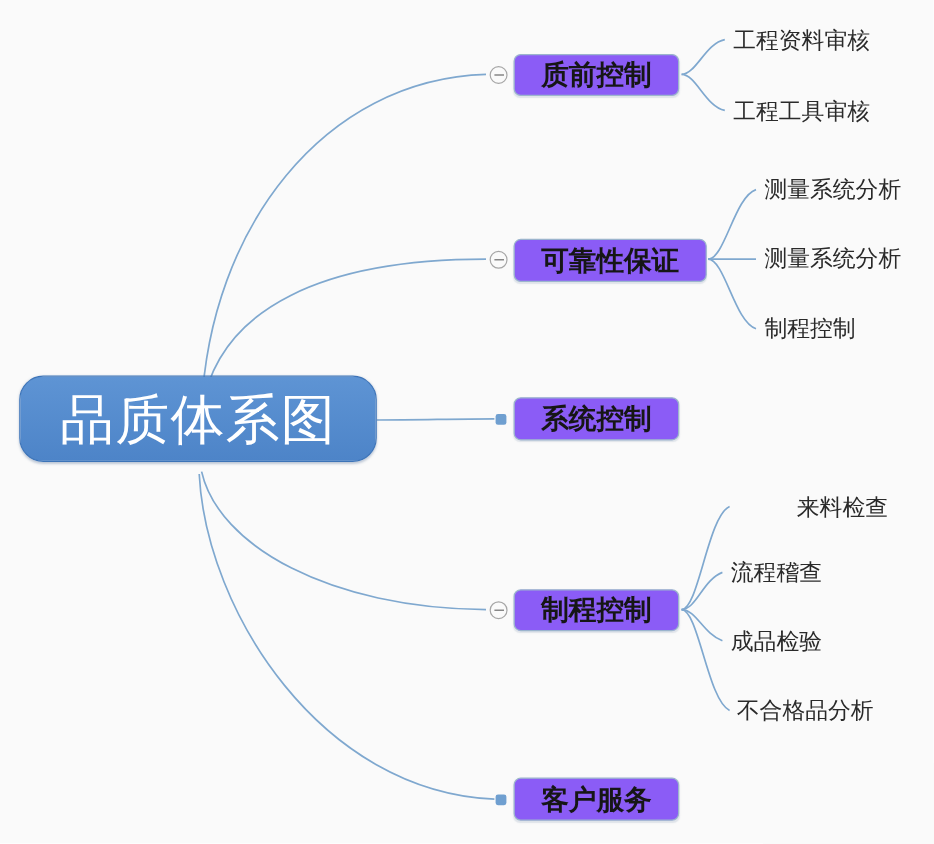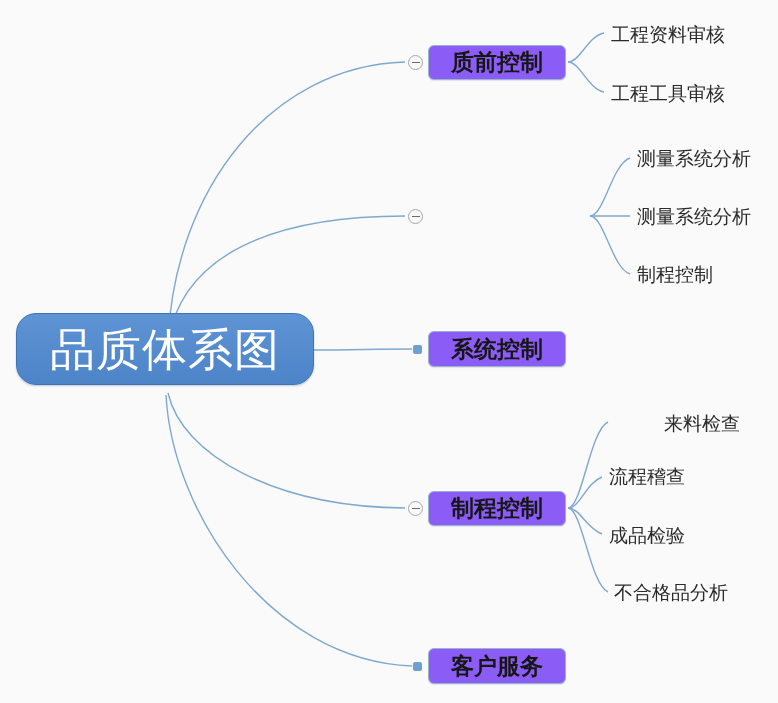--- a/index.html
+++ b/index.html
@@ -144,20 +144,23 @@
   </div>
 
   <div class="collapse-toggle" style="left:408px; top:55px;"></div>
   <div class="branch-node" style="left:428px; top:45px; width:138px; height:35px;">
     <span class="branch-label">质前控制</span>
   </div>
   <div class="child-label" style="left:611px; top:25px;">工程资料审核</div>
   <div class="child-label" style="left:611px; top:84px;">工程工具审核</div>
 
   <div class="collapse-toggle" style="left:408px; top:209px;"></div>
+  <div class="branch-node" style="left:428px; top:199px; width:161px; height:36px;">
+    <span class="branch-label">可靠性保证</span>
+  </div>
   <div class="child-label" style="left:637px; top:149px;">测量系统分析</div>
   <div class="child-label" style="left:637px; top:207px;">测量系统分析</div>
   <div class="child-label" style="left:637px; top:265px;">制程控制</div>
 
   <div class="leaf-dot" style="left:413px; top:345px;"></div>
   <div class="branch-node" style="left:428px; top:331px; width:138px; height:36px;">
     <span class="branch-label">系统控制</span>
   </div>
 
   <div class="collapse-toggle" style="left:408px; top:501px;"></div>

